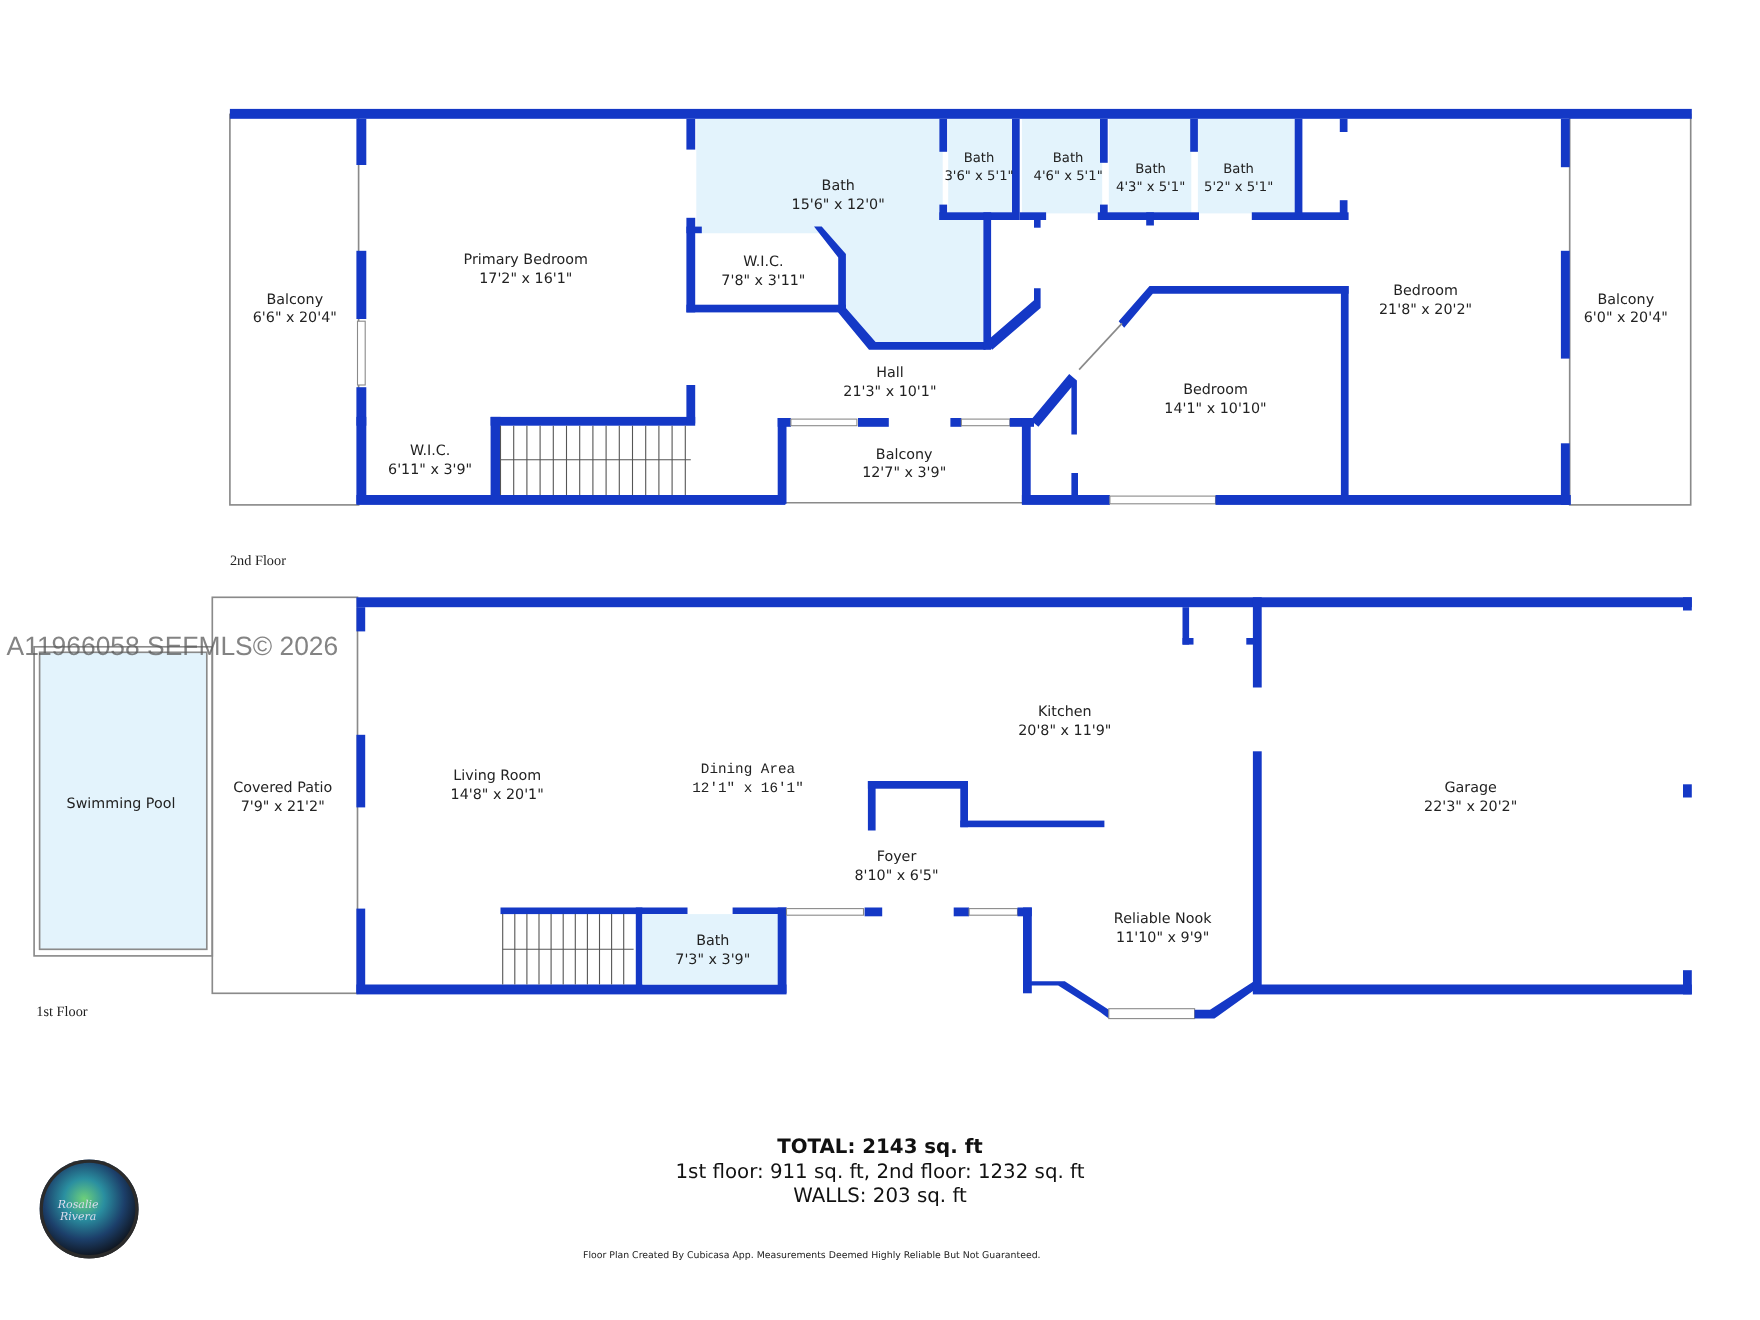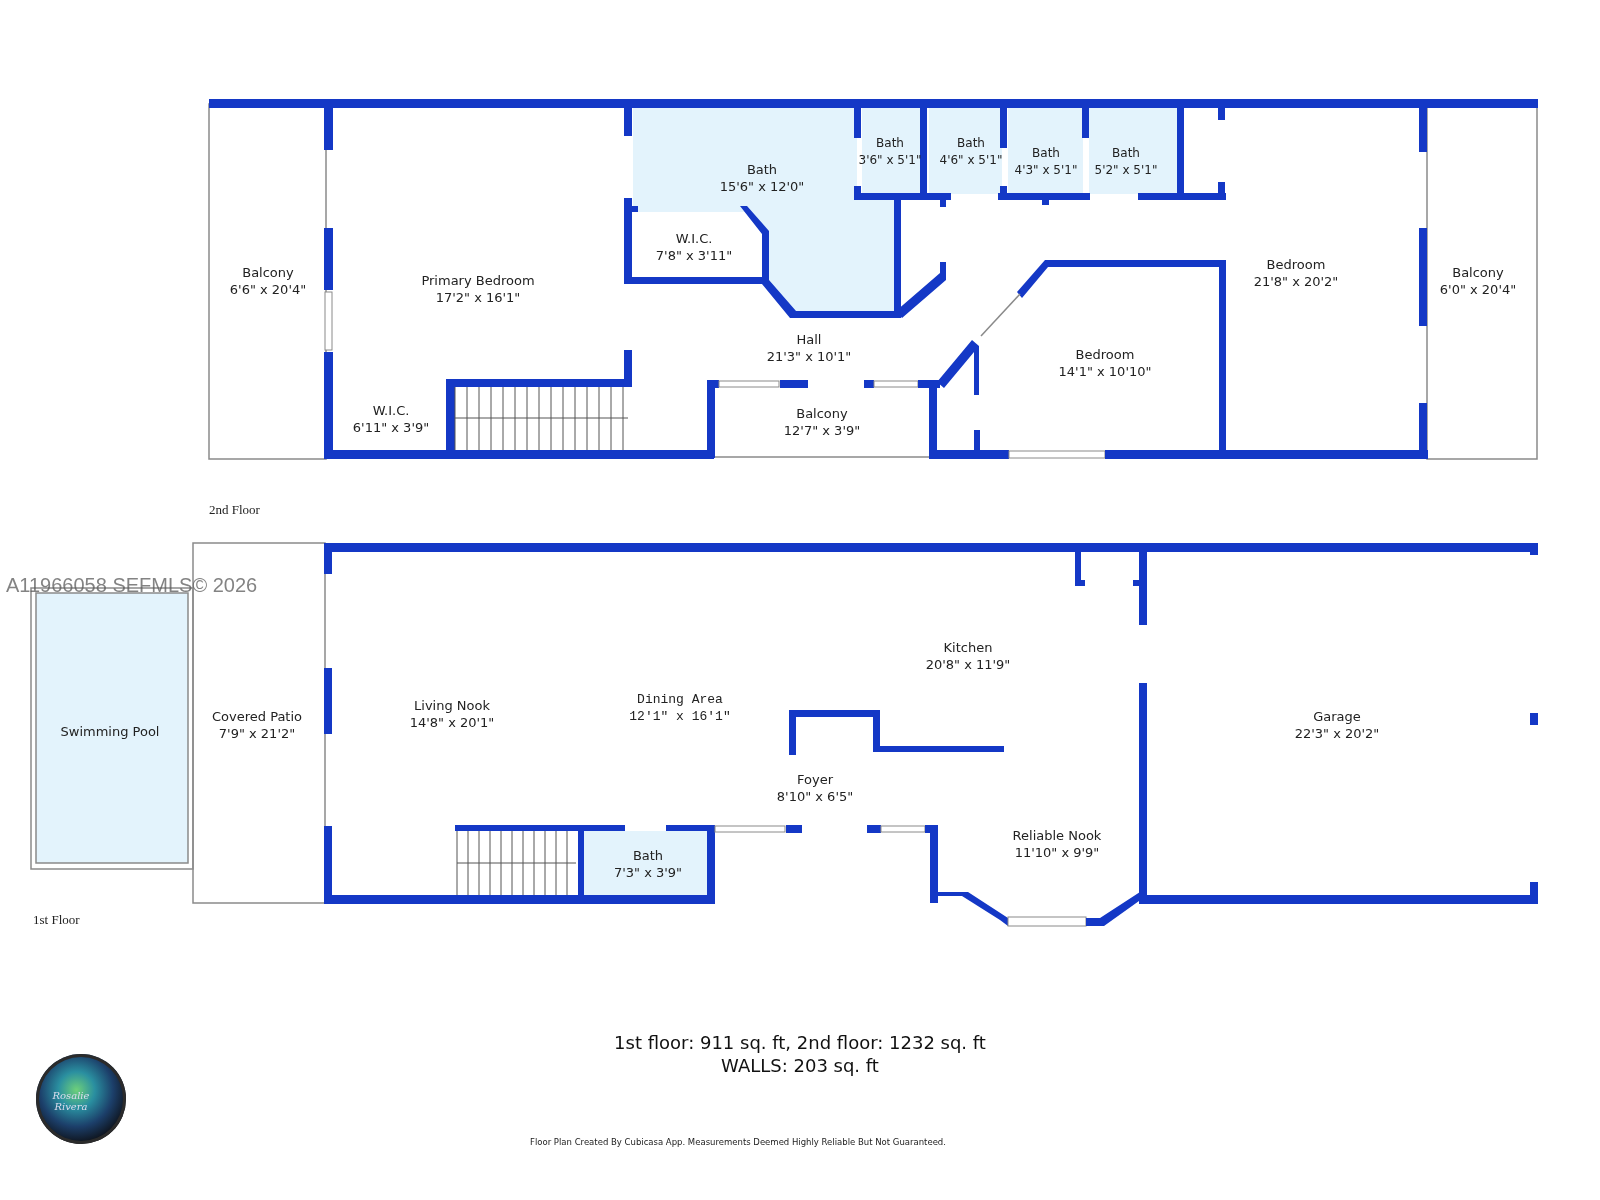--- a/index.html
+++ b/index.html
@@ -8,21 +8,21 @@
   #plan { position: absolute; left: 0; top: 0; width: 1600px; height: 1200px; }
   .wall { fill: #1438c6; }
   .thin { fill: none; stroke: #8a8a8a; stroke-width: 1.5; }
   .fill-bath { fill: #e3f3fc; }
   .win { fill: #ffffff; stroke: #8a8a8a; stroke-width: 1; }
   .stair { stroke: #555; stroke-width: 1; fill: none; }
   .room-label { position: absolute; text-align: center; font-size: 13px; line-height: 17px;
                 color: #222; white-space: nowrap; transform: translateX(-50%); }
   .floor-label { position: absolute; font-size: 13px; color: #222; font-family: Liberation Serif, serif; }
   .watermark { position: absolute; left: 6px; top: 574px; font-family: "Liberation Sans", sans-serif;
-               font-size: 20px; color: rgba(90,90,90,0.75); white-space: nowrap; }
+               font-size: 24px; color: rgba(90,90,90,0.75); white-space: nowrap; }
   .summary { position: absolute; left: 0; width: 1600px; text-align: center; top: 1032px;
              font-size: 18px; line-height: 22.5px; color: #111; }
   .summary .total { font-weight: bold; }
   .credit { position: absolute; top: 1137px; left: 0; width: 1476px; text-align: center;
             font-size: 8.5px; color: #222; }
   .logo { position: absolute; left: 36px; top: 1054px; width: 90px; height: 90px; border-radius: 50%;
           background: radial-gradient(circle at 45% 40%, #6ed07a 0%, #2a8fa0 25%, #1c3f6a 50%, #0d0f14 75%, #000 100%);
           box-shadow: 0 0 0 3px #2b2b2b inset; }
   .logo span { position: absolute; left: 0; width: 70px; top: 36px; text-align: center;
                font-family: "DejaVu Serif", serif; font-style: italic; font-size: 10px; color: #dde; }
@@ -192,21 +192,21 @@
   </g>
 </svg>
 
 <div class="floor-label" style="left:209px; top:502px;">2nd Floor</div>
 <div class="floor-label" style="left:33px; top:912px;">1st Floor</div>
 
 <div class="room-label" style="left:268px; top:264px;">
     <div>Balcony</div>
     <div>6'6" x 20'4"</div>
   </div>
-<div class="room-label" style="left:478px; top:228px;margin-top:44px;">
+<div class="room-label" style="left:478px; top:228px;">
     <div>Primary Bedroom</div>
     <div>17'2" x 16'1"</div>
   </div>
 <div class="room-label" style="left:762px; top:161px;">
     <div>Bath</div>
     <div>15'6" x 12'0"</div>
   </div>
 <div class="room-label" style="left:694px; top:230px;">
     <div>W.I.C.</div>
     <div>7'8" x 3'11"</div>
@@ -253,21 +253,21 @@
   </div>
 
 <div class="room-label" style="left:110px; top:723px;">
     <div>Swimming Pool</div>
   </div>
 <div class="room-label" style="left:257px; top:708px;">
     <div>Covered Patio</div>
     <div>7'9" x 21'2"</div>
   </div>
 <div class="room-label" style="left:452px; top:697px;">
-    <div>Living Nook</div>
+    <div>Living Room</div>
     <div>14'8" x 20'1"</div>
   </div>
 <div class="room-label" style="left:680px; top:691px;font-family:Liberation Mono, monospace;">
     <div>Dining Area</div>
     <div>12'1" x 16'1"</div>
   </div>
 <div class="room-label" style="left:968px; top:639px;">
     <div>Kitchen</div>
     <div>20'8" x 11'9"</div>
   </div>
@@ -284,20 +284,21 @@
     <div>7'3" x 3'9"</div>
   </div>
 <div class="room-label" style="left:1337px; top:708px;">
     <div>Garage</div>
     <div>22'3" x 20'2"</div>
   </div>
 
 <div class="watermark">A11966058 SEFMLS© 2026</div>
 
 <div class="summary">
+  <div class="total">TOTAL: 2143 sq. ft</div>
   <div>1st floor: 911 sq. ft, 2nd floor: 1232 sq. ft</div>
   <div>WALLS: 203 sq. ft</div>
 </div>
 <div class="credit">Floor Plan Created By Cubicasa App. Measurements Deemed Highly Reliable But Not Guaranteed.</div>
 
 <div class="logo">
   <span>Rosalie Rivera</span>
 </div>
 
 </body></html>

